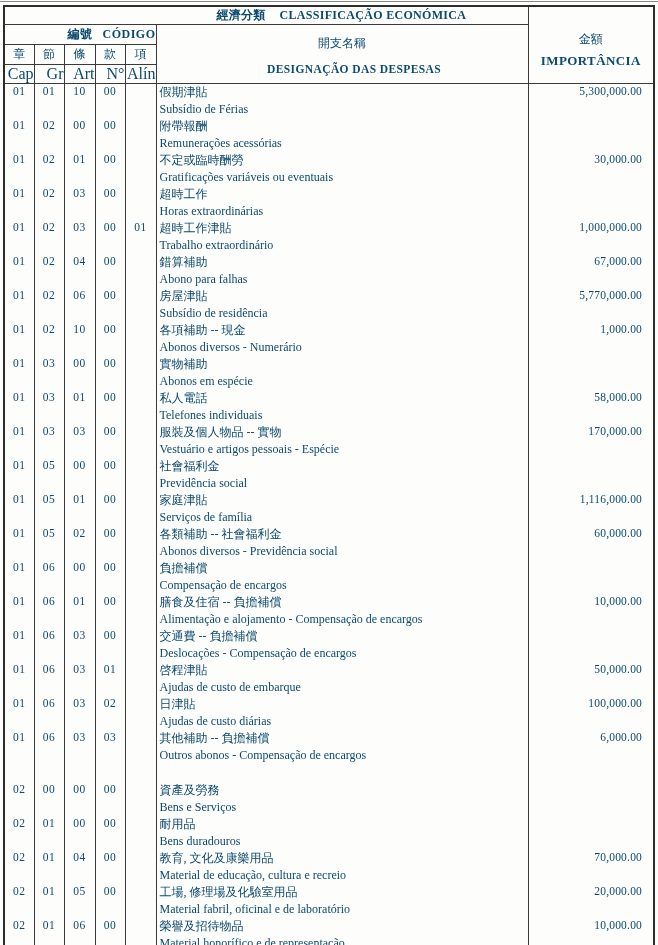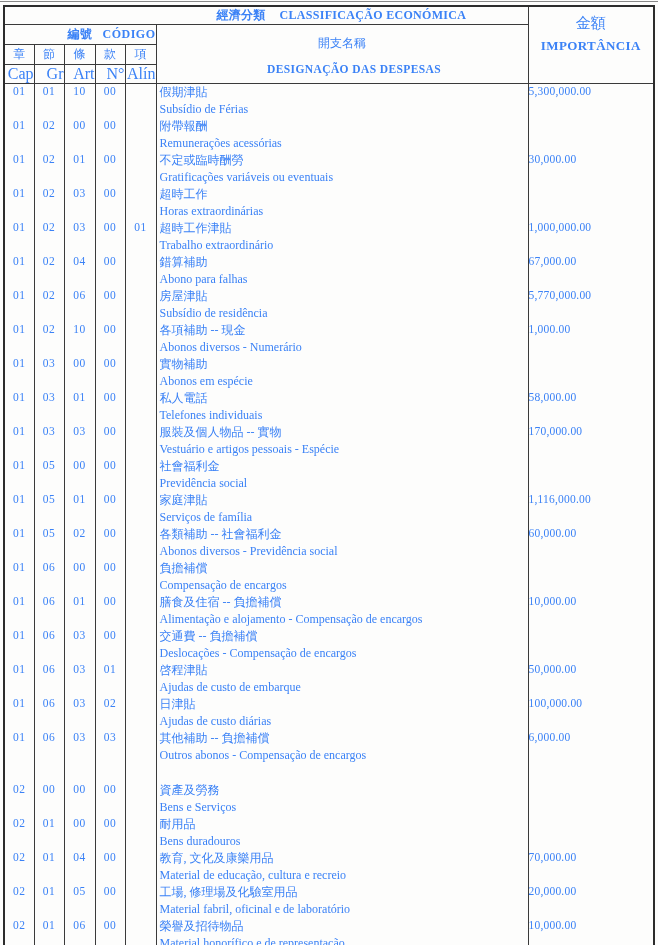--- a/index.html
+++ b/index.html
@@ -2,21 +2,21 @@
 <html><head>
 <meta charset="utf-8">
 <style>
   html,body { margin:0; padding:0; }
   .page {
     position:relative;
     width:658px; height:945px;
     background:#fdfdfc;
     overflow:hidden;
     font-family:"Liberation Serif","DejaVu Serif",serif;
-    color:#3b82f6;
+    color:#0c4a6e;
   }
   .scan-edge {
     position:absolute; top:1px; left:0; width:100%; height:1px;
     background:#6a6a6a; opacity:.8;
   }
   table.tbl {
     position:absolute; left:3px; top:5px;
     width:650px;
     border-collapse:collapse;
     table-layout:fixed;
@@ -32,42 +32,42 @@
     text-align:center;
     padding-left:150px;
     font-size:12px; font-weight:bold;
     letter-spacing:.3px;
     white-space:nowrap;
   }
   tr.hr1 th.title .zh-title { font-weight:bold; margin-right:14px; }
   th.amt-h {
     vertical-align:top; text-align:center;
   }
-  th.amt-h .zh { font-size:15px; margin-top:7px; }
+  th.amt-h .zh { font-size:12px; margin-top:24px; }
   th.amt-h .ptb { font-size:13px; font-weight:bold; margin-top:5px; letter-spacing:.4px; }
   tr.hr2 th.code-h {
     height:19px; text-align:right; font-size:12px; font-weight:bold; letter-spacing:.5px;
   }
   tr.hr2 th.code-h .sp { display:inline-block; width:10px; }
   th.desig-h { vertical-align:top; }
   th.desig-h .zh { font-size:12px; margin-top:10px; }
   th.desig-h .ptb { font-size:11.5px; font-weight:bold; margin-top:11px; letter-spacing:.4px;margin-left:24px; }
   tr.hr3 th { height:19px; font-size:12px; text-align:center; }
   tr.hr4 th { height:17px; font-size:16px; text-align:right; }
 
   
   tbody td { border-right:1px solid #3a3a3a; vertical-align:top; }
   tbody tr.entry { height:34px; }
   tbody tr.spacer { height:18px; }
   td.code { text-align:center; font-size:11.5px; padding-top:1px; letter-spacing:.5px; }
   td.desig { padding-left:3px;margin-left:8px; }
   td.desig .zh { font-size:12px; line-height:17px; white-space:nowrap; }
   td.desig .pt { font-size:12px; line-height:17px; white-space:nowrap; }
   td.amt {
-    padding-right:5px; padding-top:1px;
+    text-align:right; padding-right:11px; padding-top:1px;
     font-size:11.5px; letter-spacing:.2px;
   }
 </style>
 </head>
 <body>
 
 <div class="page">
   <div class="scan-edge"></div>
 
   <table class="tbl">

